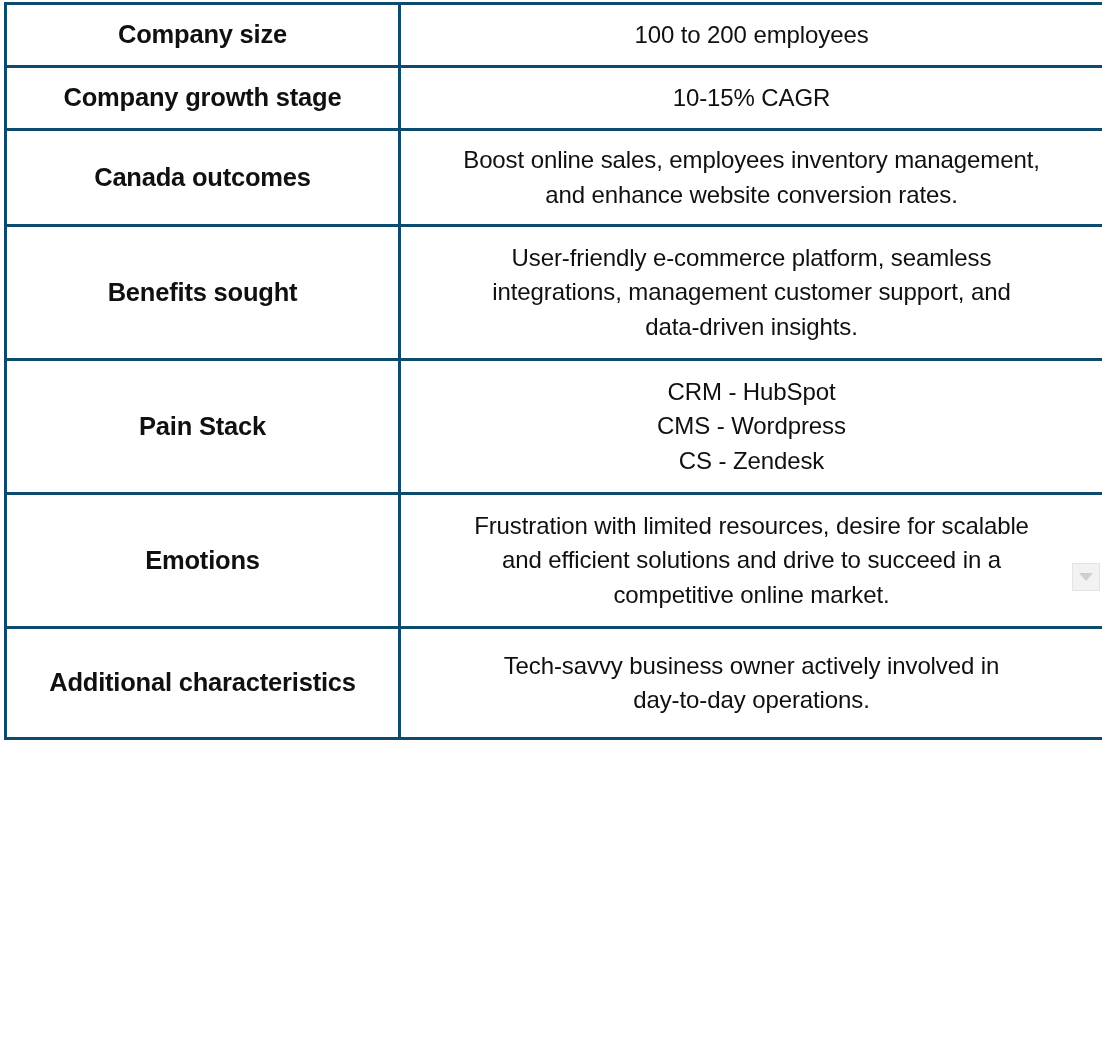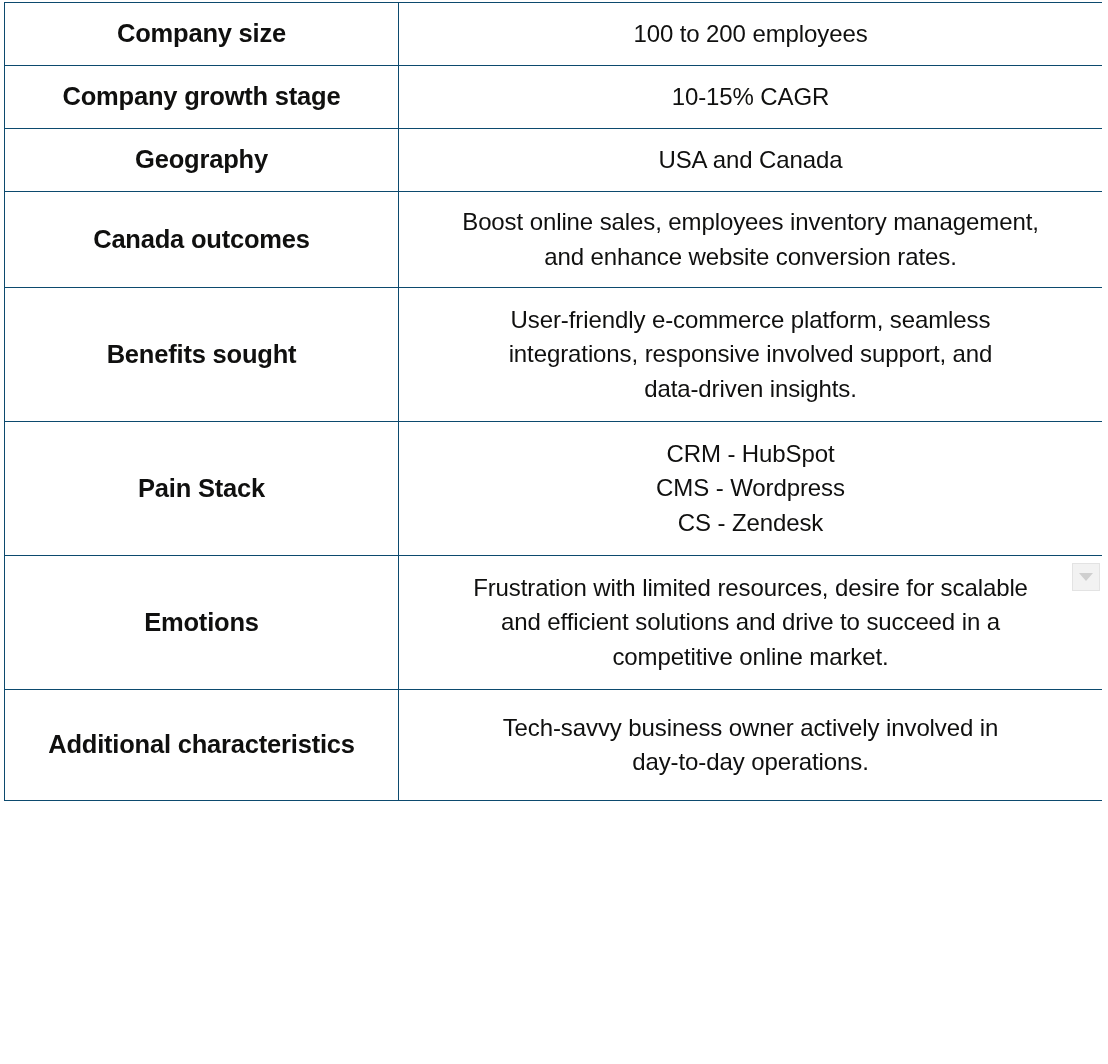--- a/index.html
+++ b/index.html
@@ -25,21 +25,21 @@
   }
 
   table.persona-table {
     border-collapse: collapse;
     table-layout: fixed;
     width: 1098px;
     background: #ffffff;
   }
 
   table.persona-table td {
-    border: 1px solid #0c4a6e;
+    border: 3px solid #0c4a6e;
     padding: 6px 14px;
     text-align: center;
     vertical-align: middle;
     color: #10100f;
     box-sizing: border-box;
   }
 
   td.label-cell {
     width: 394px;
     font-weight: bold;
@@ -114,38 +114,32 @@
           <td class="value-cell">
             <span class="value-line">100 to 200 employees</span>
           </td>
         </tr>
         <tr class="r-h65">
           <td class="label-cell">Company growth stage</td>
           <td class="value-cell">
             <span class="value-line">10-15% CAGR</span>
           </td>
         </tr>
-        <tr class="r-h65">
-          <td class="label-cell">Geography</td>
-          <td class="value-cell">
-            <span class="value-line">USA and Canada</span>
-          </td>
-        </tr>
         <tr class="r-h97">
           <td class="label-cell">Canada outcomes</td>
           <td class="value-cell">
             <span class="value-line">Boost online sales, employees inventory management,</span>
             <span class="value-line">and enhance website conversion rates.</span>
           </td>
         </tr>
         <tr class="r-h135">
           <td class="label-cell">Benefits sought</td>
           <td class="value-cell">
             <span class="value-line">User-friendly e-commerce platform, seamless</span>
-            <span class="value-line">integrations, responsive involved support, and</span>
+            <span class="value-line">integrations, management customer support, and</span>
             <span class="value-line">data-driven insights.</span>
           </td>
         </tr>
         <tr class="r-h135">
           <td class="label-cell">Pain Stack</td>
           <td class="value-cell">
             <span class="value-line">CRM - HubSpot</span>
             <span class="value-line">CMS - Wordpress</span>
             <span class="value-line">CS - Zendesk</span>
           </td>

